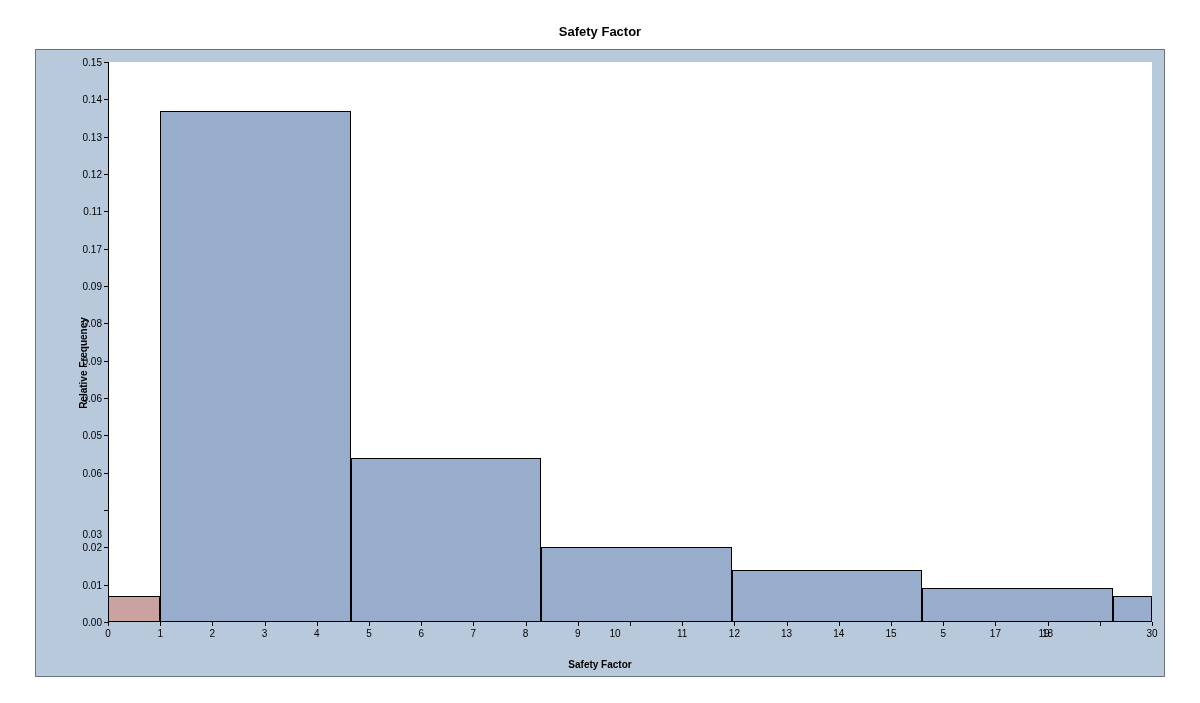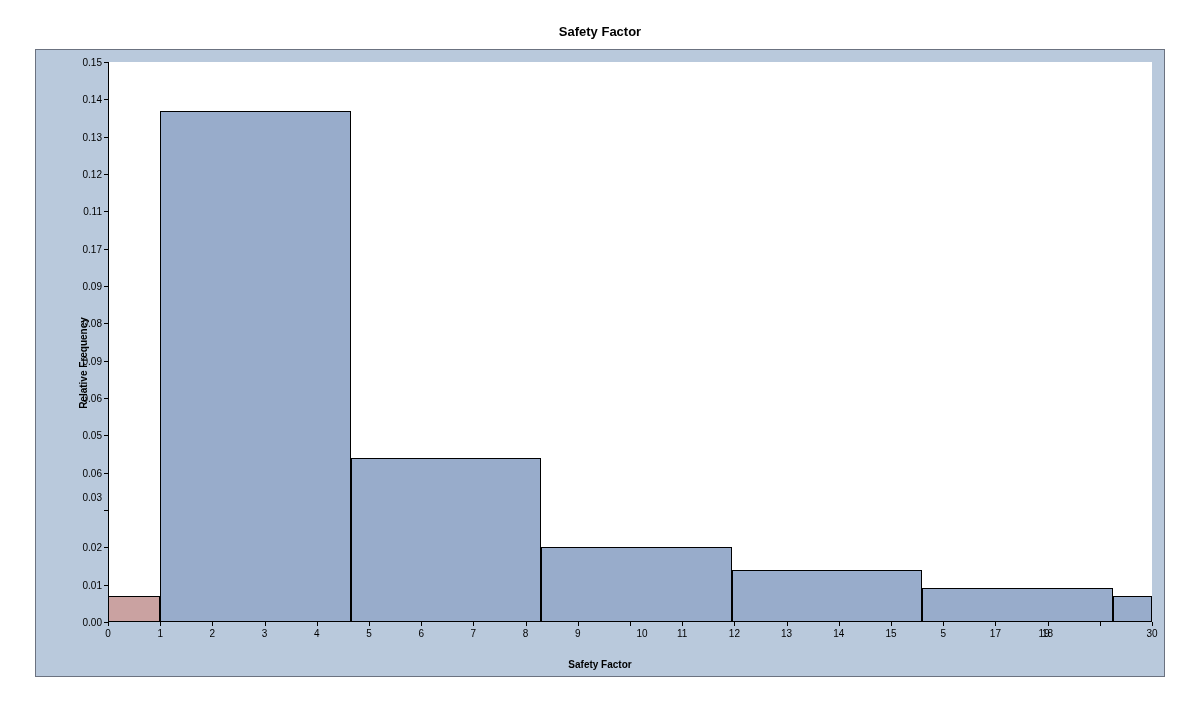--- a/index.html
+++ b/index.html
@@ -123,21 +123,21 @@
     <div class="xlabel">Safety Factor</div>
     <div class="plot-area" id="plot">
       <div class="axis-x"></div>
       <div class="axis-y"></div>
     <div class="ytick" style="top: 560px;">0.00</div>
         <div class="tickmark-y" style="top: 560px;"></div>
         <div class="ytick" style="top: 522.667px;">0.01</div>
         <div class="tickmark-y" style="top: 522.667px;"></div>
         <div class="ytick" style="top: 485.333px;">0.02</div>
         <div class="tickmark-y" style="top: 485.333px;"></div>
-        <div class="ytick" style="top: 435px;">0.03</div>
+        <div class="ytick" style="top: 472px;">0.03</div>
         <div class="tickmark-y" style="top: 448px;"></div>
         <div class="ytick" style="top: 410.667px;">0.06</div>
         <div class="tickmark-y" style="top: 410.667px;"></div>
         <div class="ytick" style="top: 373.333px;">0.05</div>
         <div class="tickmark-y" style="top: 373.333px;"></div>
         <div class="ytick" style="top: 336px;">0.06</div>
         <div class="tickmark-y" style="top: 336px;"></div>
         <div class="ytick" style="top: 298.667px;">0.09</div>
         <div class="tickmark-y" style="top: 298.667px;"></div>
         <div class="ytick" style="top: 261.333px;">0.08</div>
@@ -169,21 +169,21 @@
         <div class="xtick" style="left: 261px;">5</div>
         <div class="tickmark-x" style="left: 261px;"></div>
         <div class="xtick" style="left: 313.2px;">6</div>
         <div class="tickmark-x" style="left: 313.2px;"></div>
         <div class="xtick" style="left: 365.4px;">7</div>
         <div class="tickmark-x" style="left: 365.4px;"></div>
         <div class="xtick" style="left: 417.6px;">8</div>
         <div class="tickmark-x" style="left: 417.6px;"></div>
         <div class="xtick" style="left: 469.8px;">9</div>
         <div class="tickmark-x" style="left: 469.8px;"></div>
-        <div class="xtick" style="left: 534px;">10</div>
+        <div class="xtick" style="left: 507px;">10</div>
         <div class="tickmark-x" style="left: 522px;"></div>
         <div class="xtick" style="left: 574.2px;">11</div>
         <div class="tickmark-x" style="left: 574.2px;"></div>
         <div class="xtick" style="left: 626.4px;">12</div>
         <div class="tickmark-x" style="left: 626.4px;"></div>
         <div class="xtick" style="left: 678.6px;">13</div>
         <div class="tickmark-x" style="left: 678.6px;"></div>
         <div class="xtick" style="left: 730.8px;">14</div>
         <div class="tickmark-x" style="left: 730.8px;"></div>
         <div class="xtick" style="left: 783px;">15</div>

